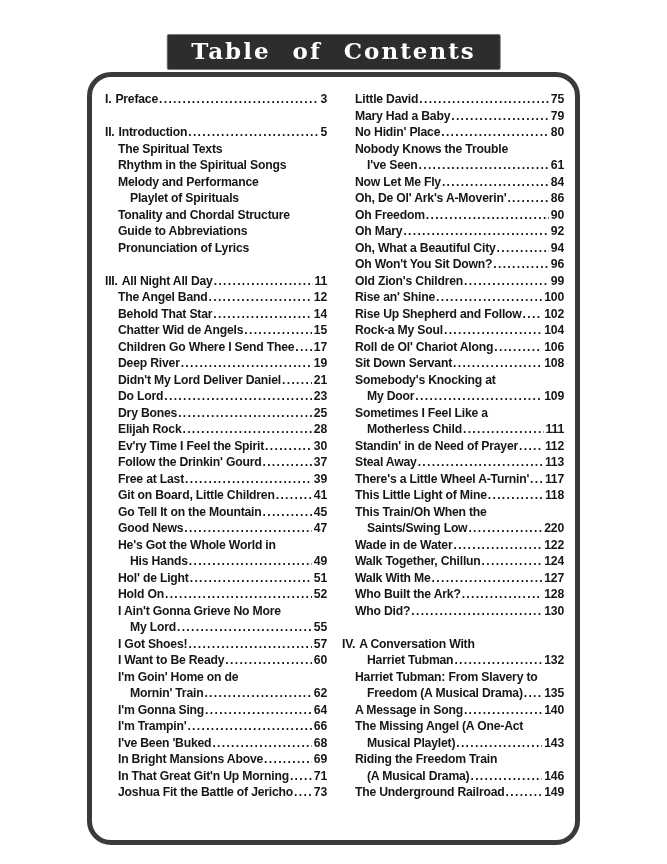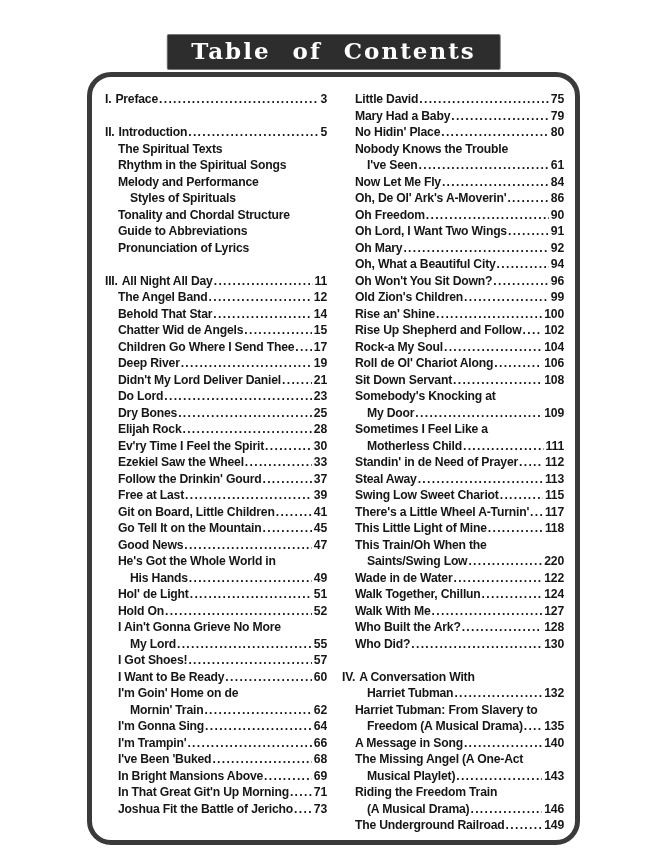--- a/index.html
+++ b/index.html
@@ -108,21 +108,21 @@
           <div class="row indent-1">
             <span class="label">The Spiritual Texts</span>
           </div>
           <div class="row indent-1">
             <span class="label">Rhythm in the Spiritual Songs</span>
           </div>
           <div class="row indent-1">
             <span class="label">Melody and Performance</span>
           </div>
           <div class="row indent-2">
-            <span class="label">Styles of Spirituals</span>
+            <span class="label">Playlet of Spirituals</span>
           </div>
           <div class="row indent-1">
             <span class="label">Tonality and Chordal Structure</span>
           </div>
           <div class="row indent-1">
             <span class="label">Guide to Abbreviations</span>
           </div>
           <div class="row indent-1">
             <span class="label">Pronunciation of Lyrics</span>
           </div>
@@ -177,25 +177,20 @@
             <span class="label">Elijah Rock</span>
             <span class="dots"></span>
             <span class="pagenum">28</span>
           </div>
           <div class="row indent-1">
             <span class="label">Ev'ry Time I Feel the Spirit</span>
             <span class="dots"></span>
             <span class="pagenum">30</span>
           </div>
           <div class="row indent-1">
-            <span class="label">Ezekiel Saw the Wheel</span>
-            <span class="dots"></span>
-            <span class="pagenum">33</span>
-          </div>
-          <div class="row indent-1">
             <span class="label">Follow the Drinkin' Gourd</span>
             <span class="dots"></span>
             <span class="pagenum">37</span>
           </div>
           <div class="row indent-1">
             <span class="label">Free at Last</span>
             <span class="dots"></span>
             <span class="pagenum">39</span>
           </div>
           <div class="row indent-1">
@@ -321,25 +316,20 @@
             <span class="label">Oh, De Ol' Ark's A-Moverin'</span>
             <span class="dots"></span>
             <span class="pagenum">86</span>
           </div>
           <div class="row indent-1">
             <span class="label">Oh Freedom</span>
             <span class="dots"></span>
             <span class="pagenum">90</span>
           </div>
           <div class="row indent-1">
-            <span class="label">Oh Lord, I Want Two Wings</span>
-            <span class="dots"></span>
-            <span class="pagenum">91</span>
-          </div>
-          <div class="row indent-1">
             <span class="label">Oh Mary</span>
             <span class="dots"></span>
             <span class="pagenum">92</span>
           </div>
           <div class="row indent-1">
             <span class="label">Oh, What a Beautiful City</span>
             <span class="dots"></span>
             <span class="pagenum">94</span>
           </div>
           <div class="row indent-1">
@@ -395,25 +385,20 @@
           </div>
           <div class="row indent-1">
             <span class="label">Standin' in de Need of Prayer</span>
             <span class="dots"></span>
             <span class="pagenum">112</span>
           </div>
           <div class="row indent-1">
             <span class="label">Steal Away</span>
             <span class="dots"></span>
             <span class="pagenum">113</span>
-          </div>
-          <div class="row indent-1">
-            <span class="label">Swing Low Sweet Chariot</span>
-            <span class="dots"></span>
-            <span class="pagenum">115</span>
           </div>
           <div class="row indent-1">
             <span class="label">There's a Little Wheel A-Turnin'</span>
             <span class="dots"></span>
             <span class="pagenum">117</span>
           </div>
           <div class="row indent-1">
             <span class="label">This Little Light of Mine</span>
             <span class="dots"></span>
             <span class="pagenum">118</span>

